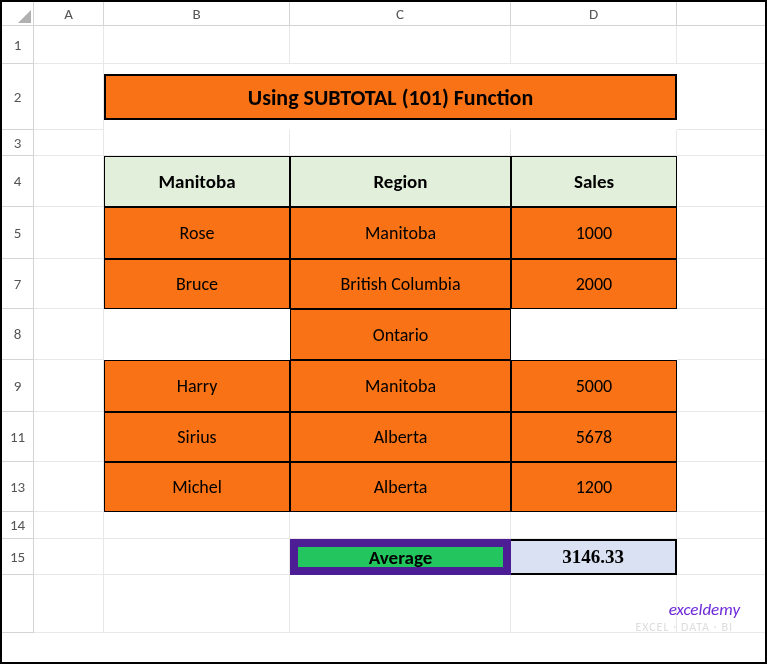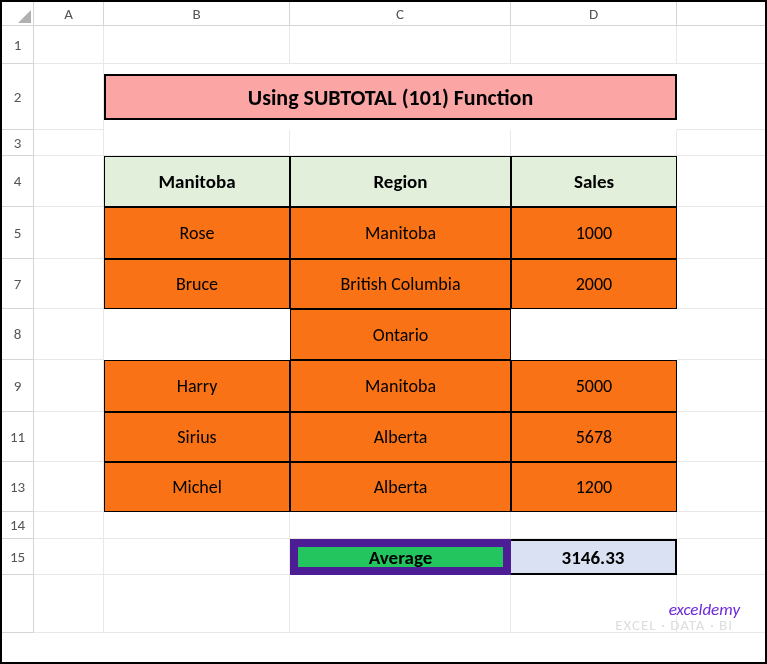--- a/index.html
+++ b/index.html
@@ -63,21 +63,21 @@
     .cell {
       border-right: 1px solid #e8e8e8;
       border-bottom: 1px solid #e8e8e8;
       display: flex;
       align-items: center;
       justify-content: center;
     }
     .title-cell {
       grid-column: 3 / 6;
       grid-row: 3;
-      background: #fca5a5;
+      background: #f97316;
       border: 2px solid #000;
       font-size: 22px;
       font-weight: bold;
       color: #000;
       display: flex;
       align-items: center;
       justify-content: center;
       margin-top: 10px;
       margin-bottom: 10px;
     }
@@ -109,35 +109,36 @@
     }
     .avg-value {
       background: #d9e1f2;
       border: 2px solid #000;
       border-left: none;
       font-size: 19px;
       font-weight: bold;
       display: flex;
       align-items: center;
       justify-content: center;
+      font-family: Liberation Serif, serif;
     }
     .watermark {
       position: absolute;
       bottom: 42px;
       right: 25px;
       font-size: 17px;
       color: #6d28d9;
       font-style: italic;
       pointer-events: none;
     }
     .watermark-sub {
       position: absolute;
       bottom: 28px;
       right: 32px;
-      font-size: 15px;
+      font-size: 12px;
       color: #ddd;
       letter-spacing: 1px;
       pointer-events: none;
     }
   </style>
 </head>
 <body>
 
 <div class="spreadsheet">
 

